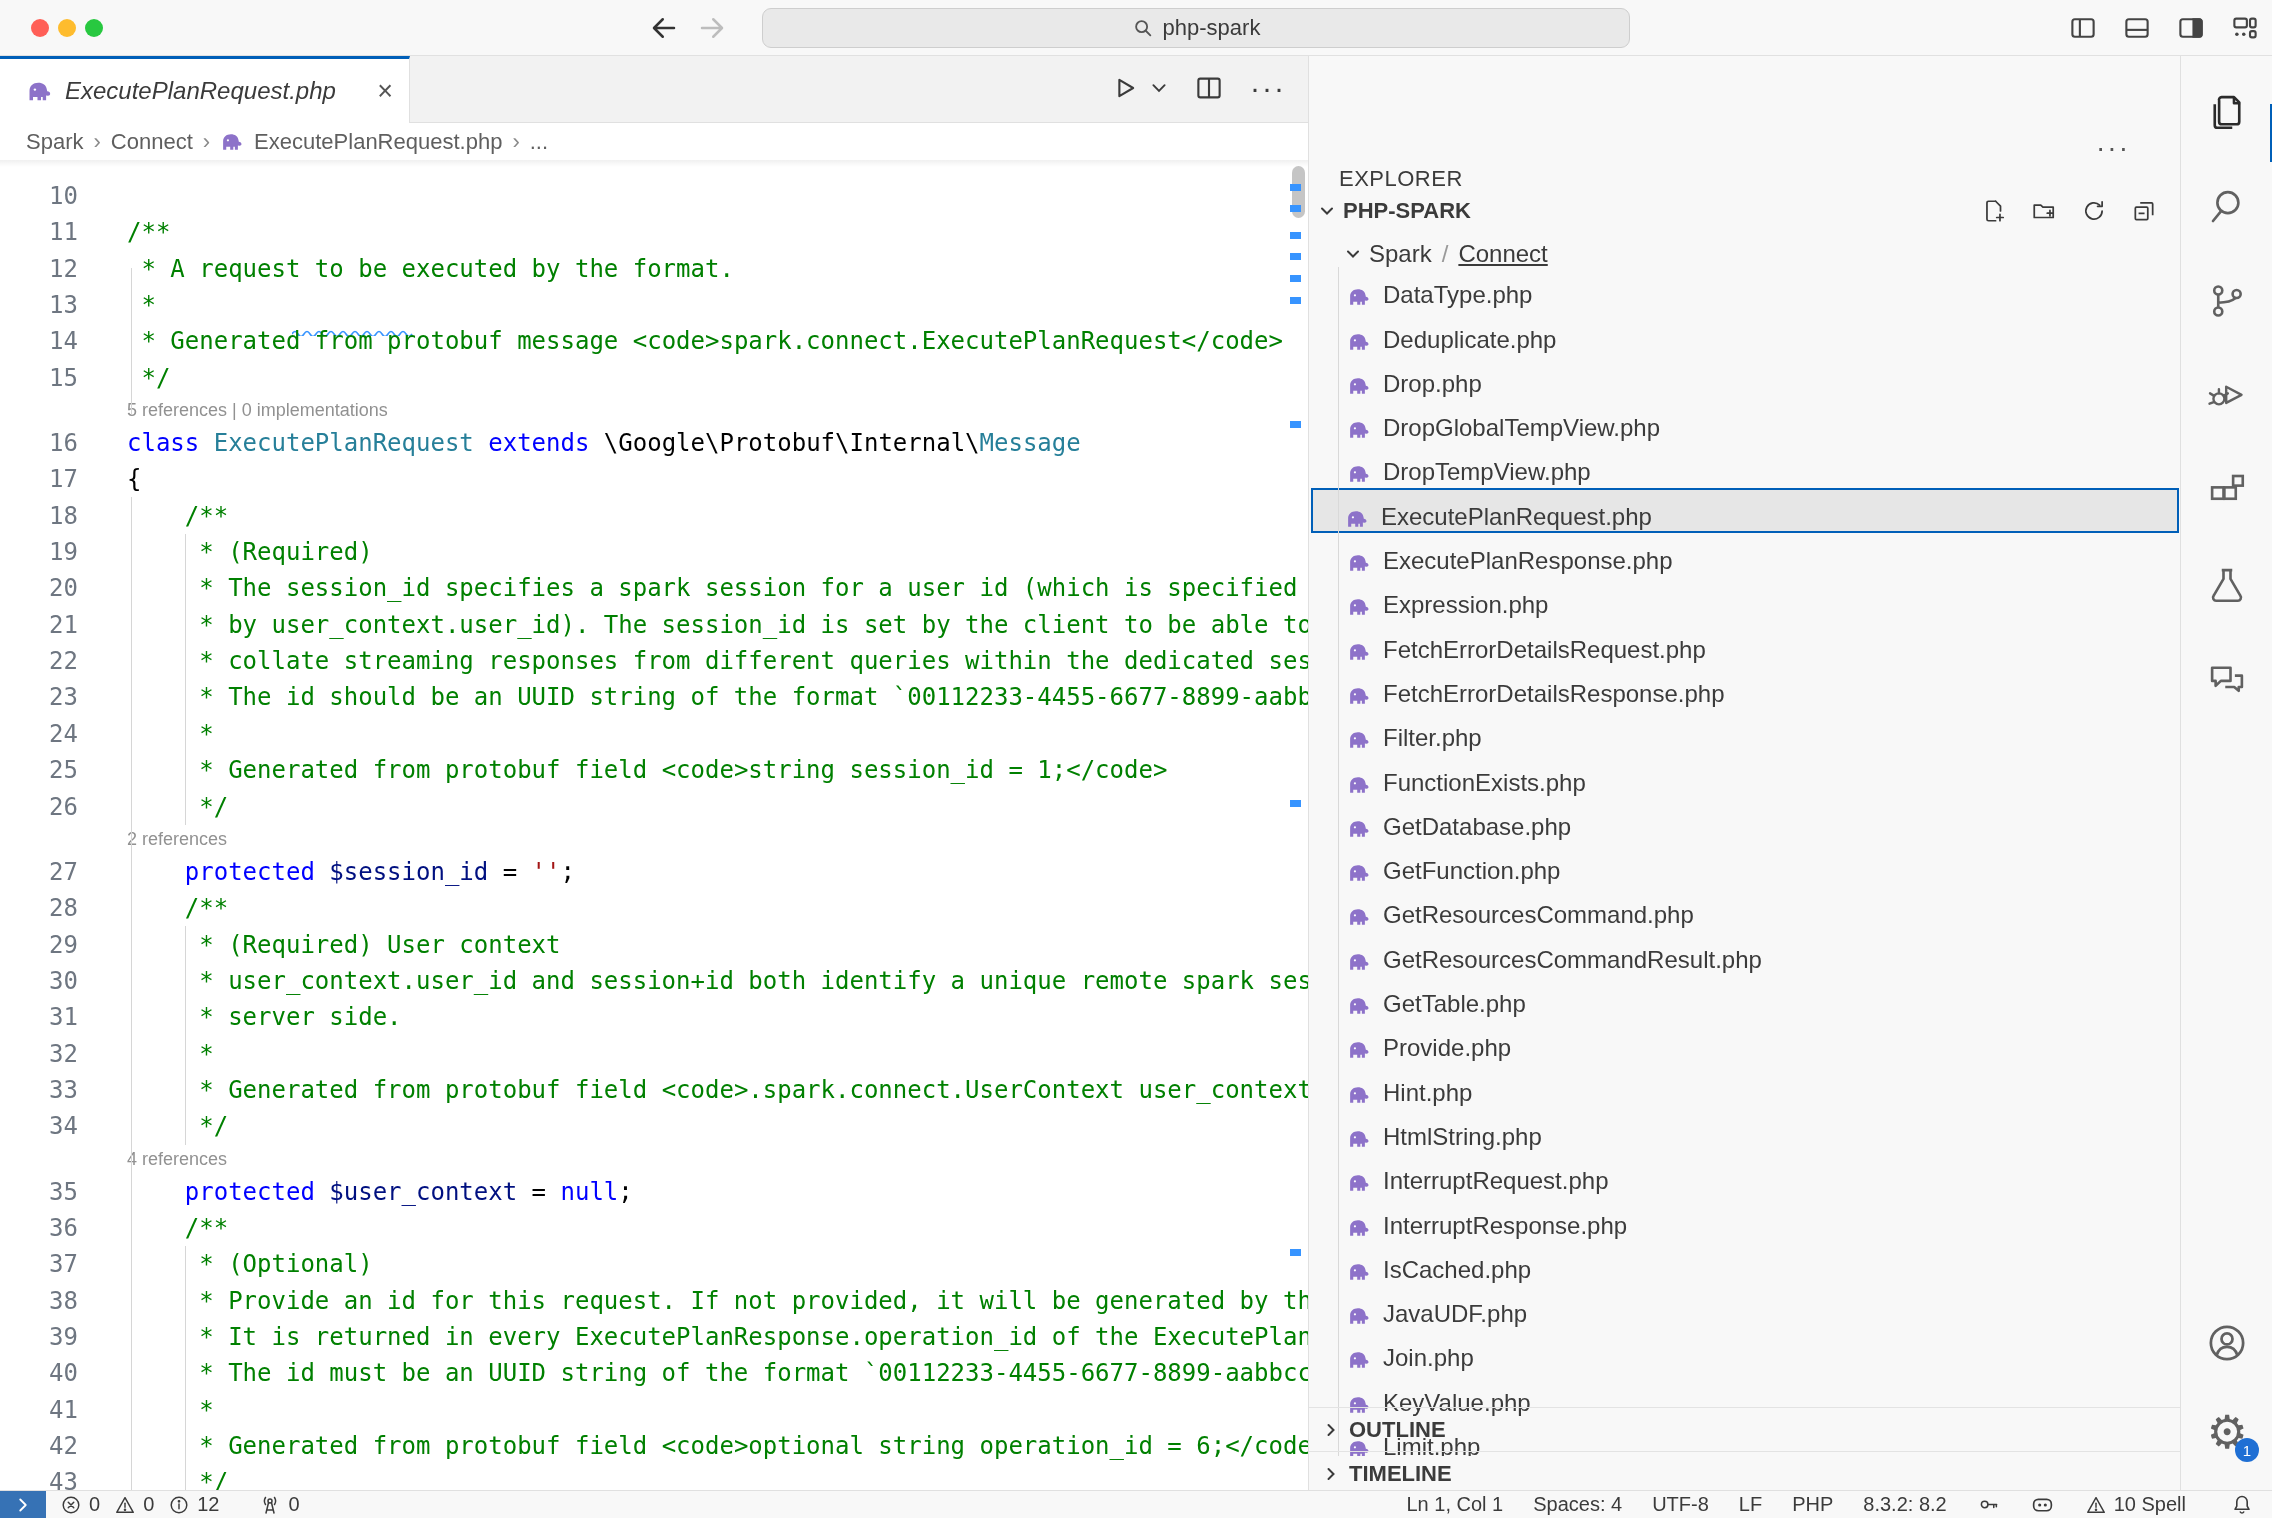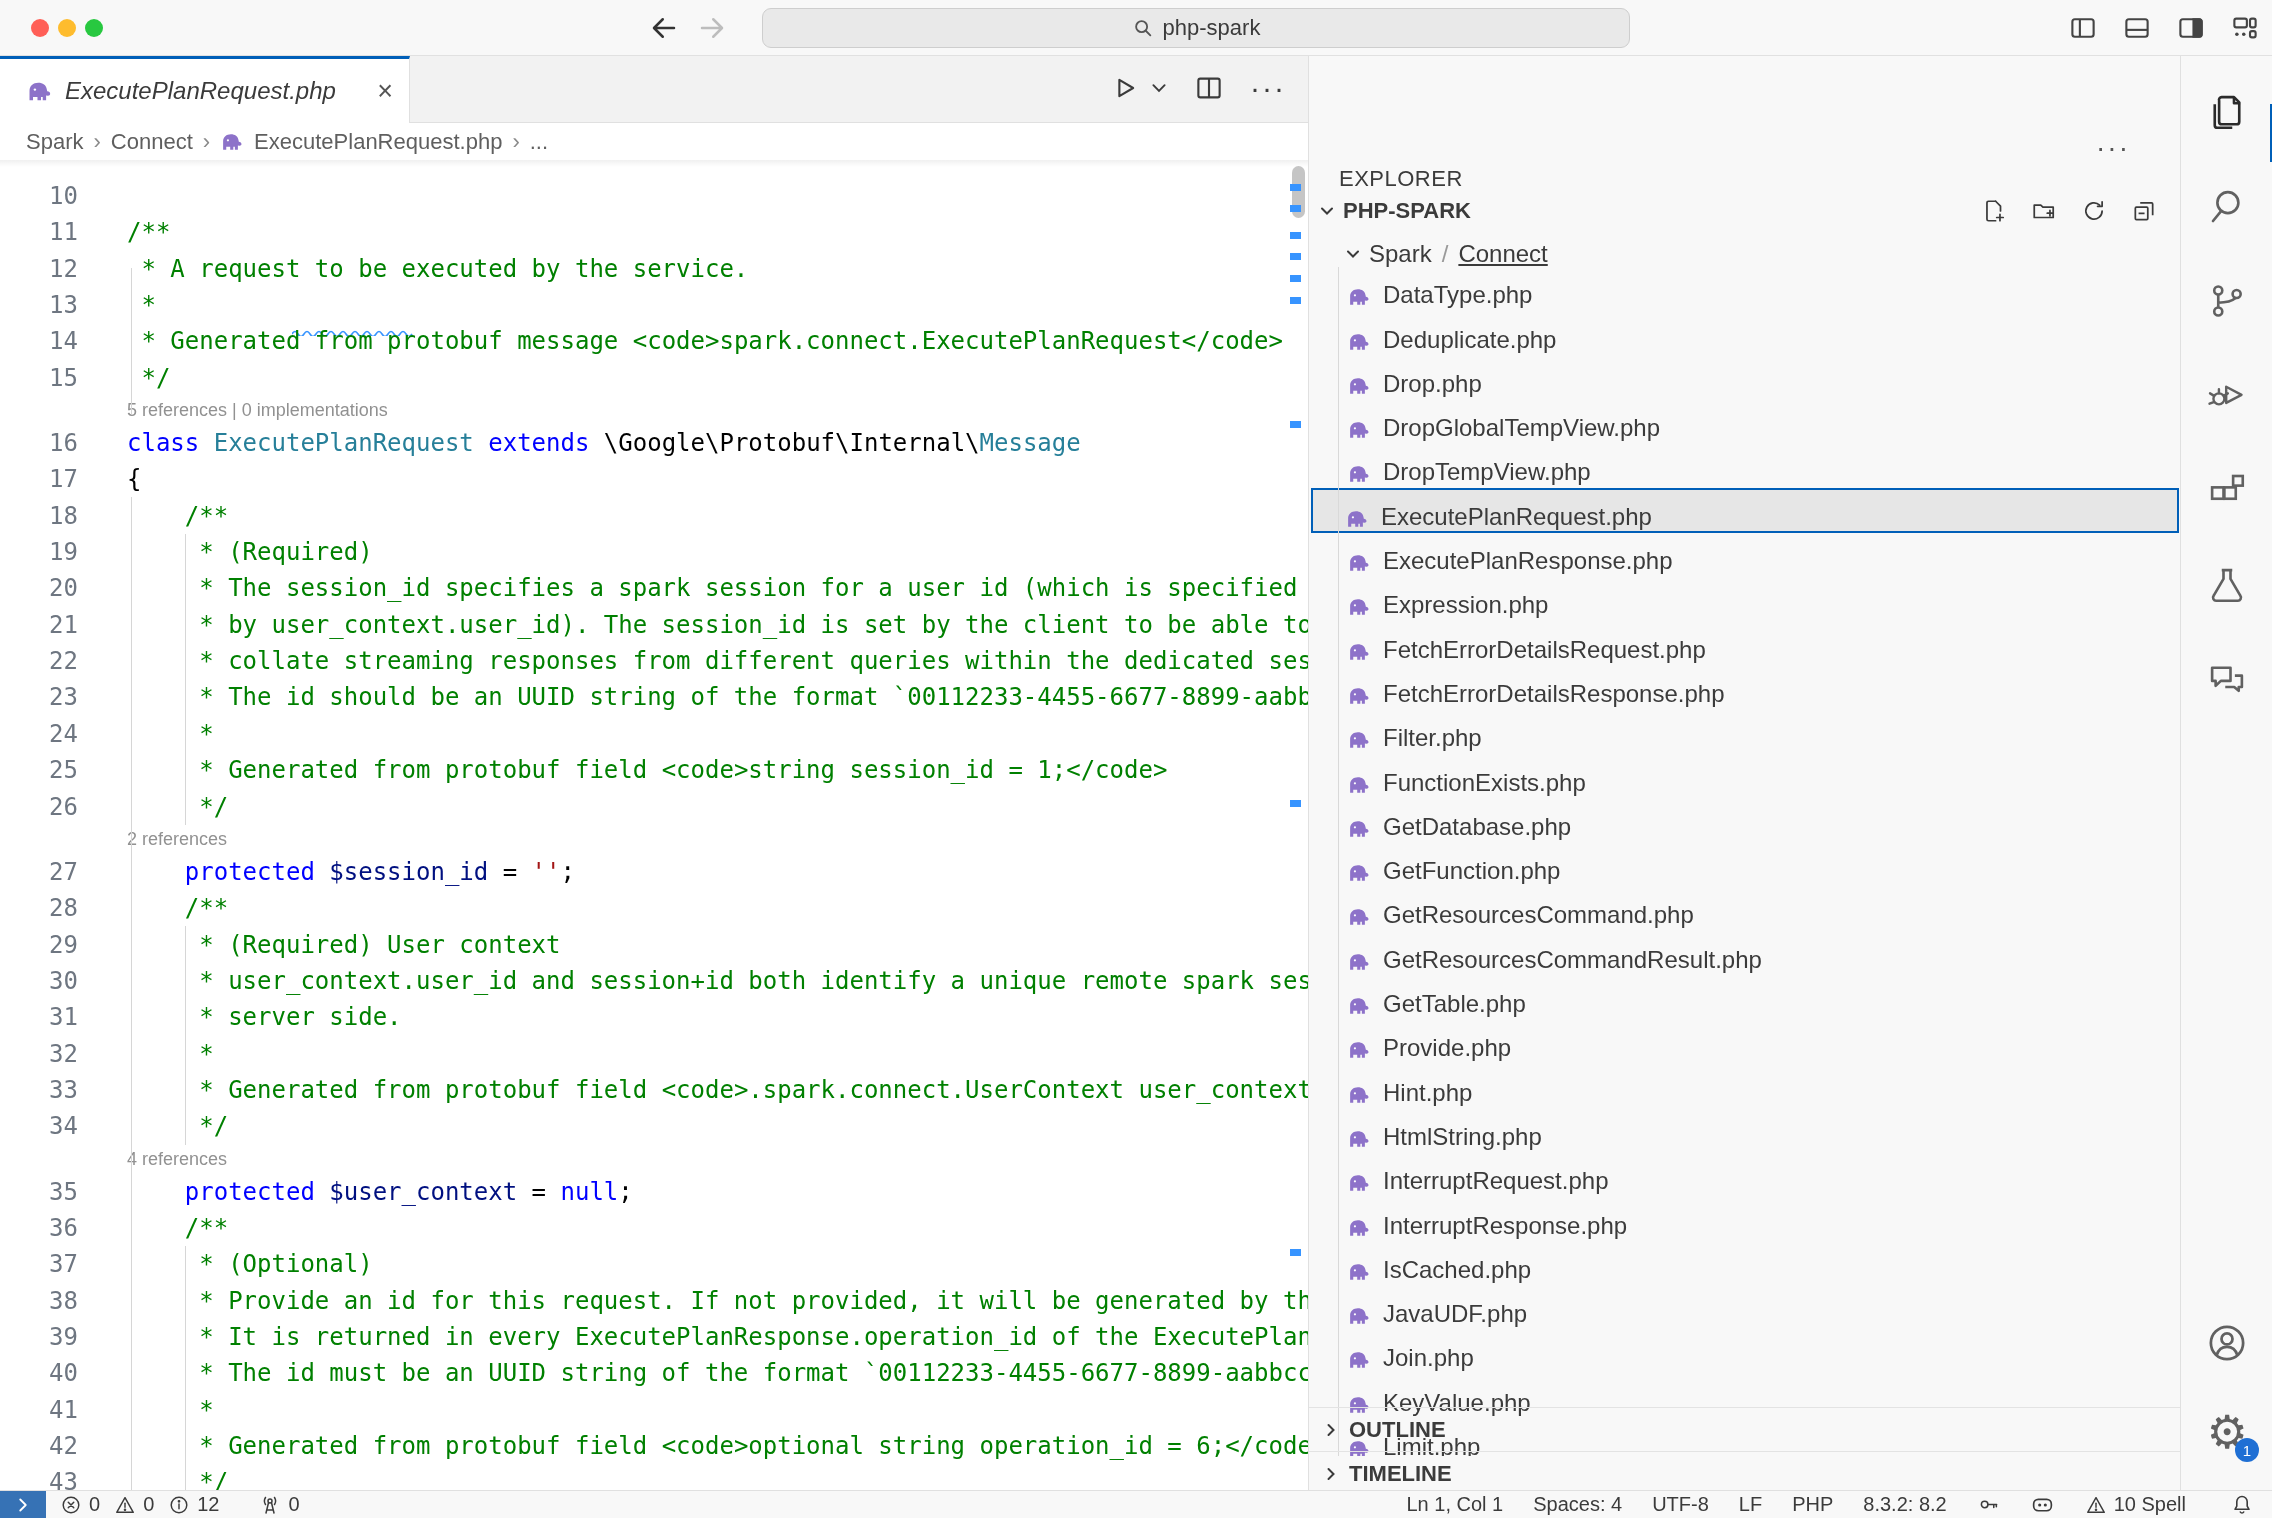--- a/index.html
+++ b/index.html
@@ -188,21 +188,21 @@
 
   <div class="editor">
     <div class="topwave">
       <svg width="124" height="8" viewBox="0 0 124 8" fill="none" stroke="#3794ff" stroke-width="1.6">
           <path d="M0 6 Q3 1 6 6 T12 6 T18 6 T24 6 T30 6 T36 6 T42 6 T48 6 T54 6 T60 6 T66 6 T72 6 T78 6 T84 6 T90 6 T96 6 T102 6 T108 6 T114 6 T120 6"></path>
         </svg>
     </div>
     <div class="code-rows">
         <div class="crow"><span class="gut">10</span><span class="codetext"></span></div>
         <div class="crow"><span class="gut">11</span><span class="codetext"><span class="tok cm">/**</span></span></div>
-        <div class="crow"><span class="gut">12</span><span class="codetext"><span class="tok cm"> * A request to be executed by the service.</span></span></div>
+        <div class="crow"><span class="gut">12</span><span class="codetext"><span class="tok cm"> * A request to be executed by the format.</span></span></div>
         <div class="crow"><span class="gut">13</span><span class="codetext"><span class="tok cm"> *</span></span></div>
         <div class="crow"><span class="gut">14</span><span class="codetext"><span class="tok cm"> * Generated from </span><span class="tok cm sq">protobuf</span><span class="tok cm"> message &lt;code&gt;spark.connect.ExecutePlanRequest&lt;/code&gt;</span></span></div>
         <div class="crow"><span class="gut">15</span><span class="codetext"><span class="tok cm"> */</span></span></div>
         <div class="lrow">5 references | 0 implementations</div>
         <div class="crow"><span class="gut">16</span><span class="codetext"><span class="tok kw">class</span><span class="tok pl"> </span><span class="tok cls">ExecutePlanRequest</span><span class="tok pl"> </span><span class="tok kw">extends</span><span class="tok pl"> \Google\</span><span class="tok pl sq">Protobuf</span><span class="tok pl">\Internal\</span><span class="tok cls">Message</span></span></div>
         <div class="crow"><span class="gut">17</span><span class="codetext"><span class="tok pl">{</span></span></div>
         <div class="crow"><span class="gut">18</span><span class="codetext"><span class="tok cm">    /**</span></span></div>
         <div class="crow"><span class="gut">19</span><span class="codetext"><span class="tok cm">     * (Required)</span></span></div>
         <div class="crow"><span class="gut">20</span><span class="codetext"><span class="tok cm">     * The session_id specifies a spark session for a user id (which is specified</span></span></div>
         <div class="crow"><span class="gut">21</span><span class="codetext"><span class="tok cm">     * by user_context.user_id). The session_id is set by the client to be able to</span></span></div>

